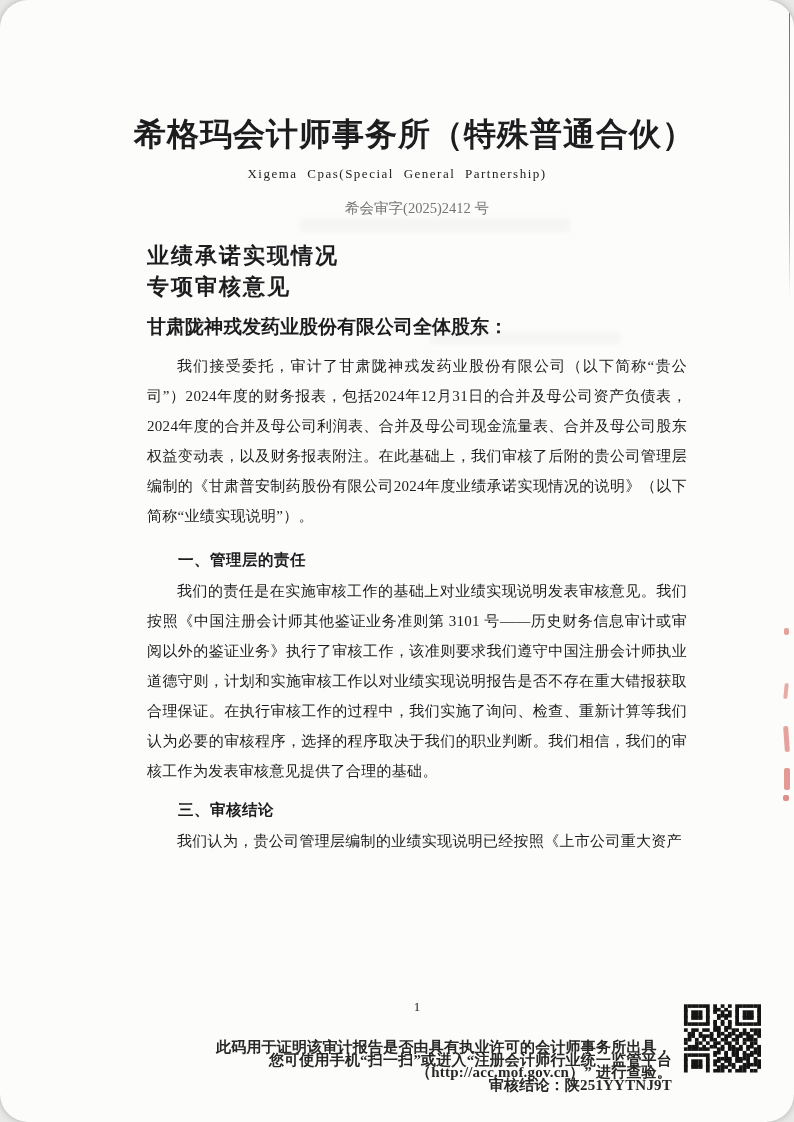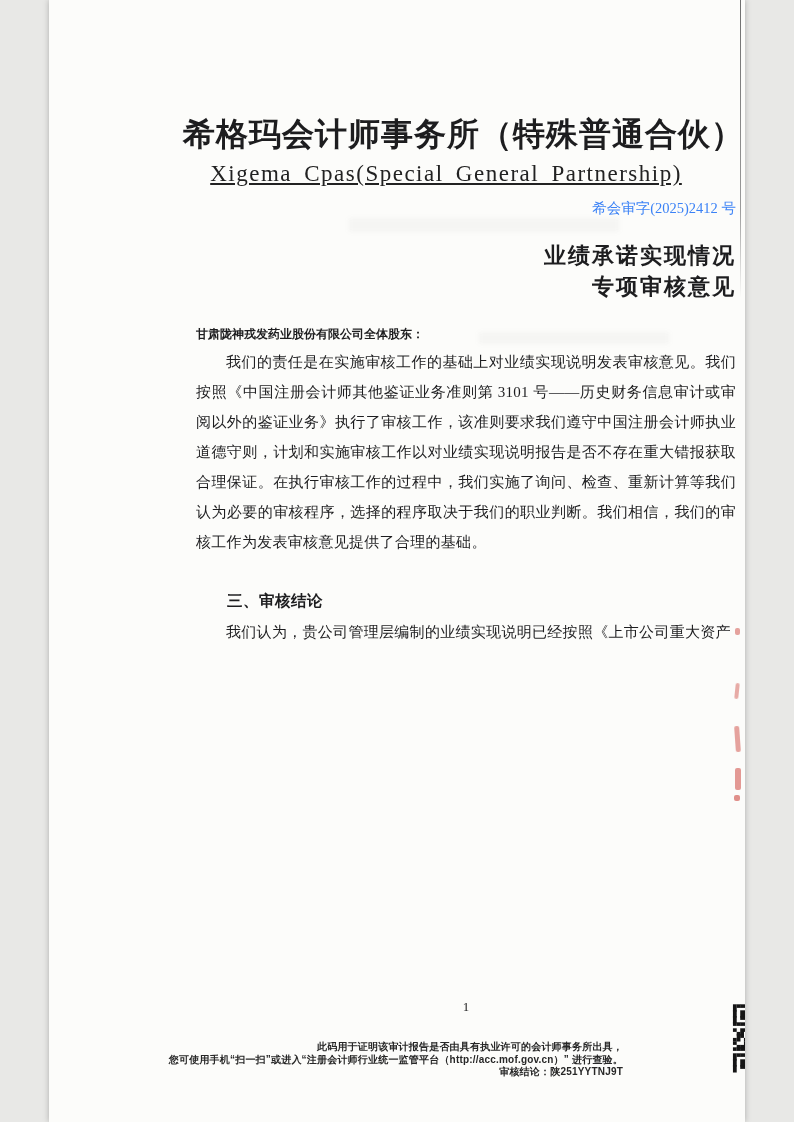--- a/index.html
+++ b/index.html
@@ -1,98 +1,98 @@
 <!DOCTYPE html>
 <html lang="zh"><head>
 <meta charset="utf-8">
 <title>专项审核意见</title>
 <style>
   html,body{margin:0;padding:0;background:#e8e8e6;}
   .page{
     position:relative;
-    width:696px;height:1122px;
+    width:794px;height:1122px;
     margin:0 auto;
     background:#fcfcfa;
     color:#1d1d1f;
     font-family:"Liberation Serif", serif;
     overflow:hidden;
     box-shadow:0 0 6px rgba(0,0,0,.25);
+    border-radius:28px;
   }
   .content{position:absolute;left:147px;top:0;width:540px;}
 
   .org-cn{
     margin-top:112px;
     text-align:center;
     font-size:32px;line-height:44px;
     font-weight:bold;
     letter-spacing:1px;
     white-space:nowrap;
     margin-left:-13px;
     font-family:"Liberation Serif", serif;
   }
   .org-en{
     position:relative;left:-20px;
     margin-top:7px;
     text-align:center;
-    font-size:23px;line-height:22px;
+    font-size:13px;line-height:22px;
     letter-spacing:1.5px;word-spacing:5px;
     color:#222;
-    text-decoration:underline;
   }
   .doc-no{
     margin-top:13px;
-    text-align:right;
+    text-align:center;
     font-size:14.5px;line-height:20px;
-    color:#3b82f6;
+    color:#737373;
   }
   .doc-title{
-    text-align:right;
+    text-align:left;
     font-weight:bold;
     font-size:22px;line-height:31px;
     letter-spacing:2px;
     font-family:"Liberation Serif", serif;
   }
   .doc-title.first{margin-top:22px;}
   .salutation{
-    margin-top:21px;
-    font-size:12px;line-height:24px;
+    margin-top:13px;
+    font-size:19px;line-height:24px;
     font-weight:bold;
-    font-family:Liberation Mono, monospace;
+    font-family:Liberation Serif, serif;
   }
   p.body-para{
     margin:0;
     font-size:15px;line-height:30px;
     text-align:justify;
     text-indent:2em;
     letter-spacing:0.3px;
   }
   p.intro{margin-top:12px;}
   .sec-heading{
     margin:0;margin-top:15px;margin-bottom:2px;
     font-size:15.5px;line-height:28px;
     font-weight:bold;
     text-indent:2em;
     font-family:"Liberation Sans", sans-serif;
     letter-spacing:0.5px;
   }
   .sec-heading.h2{margin-top:17px;}
-  .sec-heading.h3{margin-top:30px;}
+  .sec-heading.h3{margin-top:10px;}
 
   .page-number{
     position:absolute;left:147px;top:999px;width:540px;
     text-align:center;
     font-size:13px;color:#222;
   }
 
   .footer-note{
     position:absolute;top:1041px;right:122px;width:560px;
     text-align:right;
-    font-family:Liberation Sans, sans-serif;
+    font-family:Liberation Serif, serif;
     font-weight:bold;
-    font-size:10px;line-height:12.5px;
+    font-size:15px;line-height:12.5px;
     color:#272727;
     letter-spacing:0.2px;
   }
   .qr{
     position:absolute;left:684px;top:1005px;
     margin:0;
     font-family:"DejaVu Sans Mono", monospace;
     font-size:6.1px;line-height:6.1px;
     letter-spacing:0;
     white-space:pre;
@@ -122,21 +122,23 @@
   <div class="content">
     <div class="org-cn">希格玛会计师事务所（特殊普通合伙）</div>
     <div class="org-en">Xigema Cpas(Special General Partnership)</div>
     <div class="doc-no">希会审字(2025)2412 号</div>
 
     <div class="doc-title first">业绩承诺实现情况</div>
     <div class="doc-title">专项审核意见</div>
 
     <div class="salutation">甘肃陇神戎发药业股份有限公司全体股东：</div>
 
+    <p class="body-para intro">我们接受委托，审计了甘肃陇神戎发药业股份有限公司（以下简称“贵公司”）2024年度的财务报表，包括2024年12月31日的合并及母公司资产负债表，2024年度的合并及母公司利润表、合并及母公司现金流量表、合并及母公司股东权益变动表，以及财务报表附注。在此基础上，我们审核了后附的贵公司管理层编制的《甘肃普安制药股份有限公司2024年度业绩承诺实现情况的说明》（以下简称“业绩实现说明”）。</p>
 
+    <p class="sec-heading h1">一、管理层的责任</p>
 
     <p class="body-para">我们的责任是在实施审核工作的基础上对业绩实现说明发表审核意见。我们按照《中国注册会计师其他鉴证业务准则第 3101 号——历史财务信息审计或审阅以外的鉴证业务》执行了审核工作，该准则要求我们遵守中国注册会计师执业道德守则，计划和实施审核工作以对业绩实现说明报告是否不存在重大错报获取合理保证。在执行审核工作的过程中，我们实施了询问、检查、重新计算等我们认为必要的审核程序，选择的程序取决于我们的职业判断。我们相信，我们的审核工作为发表审核意见提供了合理的基础。</p>
 
     <p class="sec-heading h3">三、审核结论</p>
     <p class="body-para">我们认为，贵公司管理层编制的业绩实现说明已经按照《上市公司重大资产</p>
   </div>
 
   <div class="page-number">1</div>
 
   <div class="footer-note">

